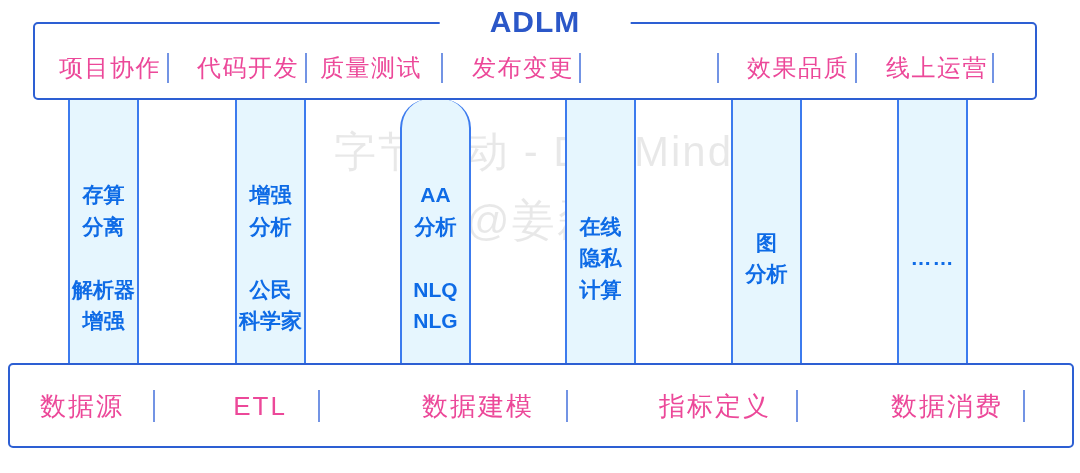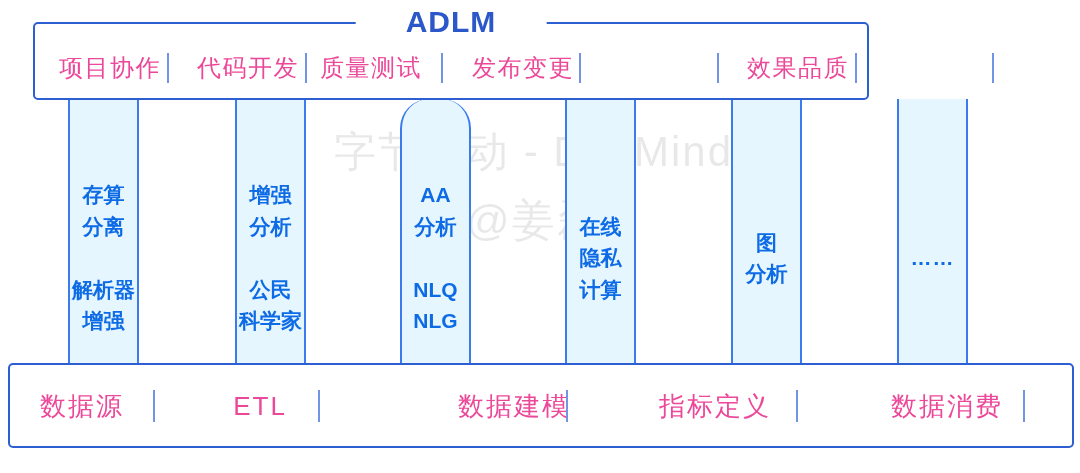--- a/index.html
+++ b/index.html
@@ -55,21 +55,21 @@
 
   
   .box {
     position: absolute;
     z-index: 2;
     background: #ffffff;
     border: 2.5px solid #2d5fd3;
     border-radius: 5px;
     box-sizing: border-box;
   }
-  .top-box    { left: 33px; top: 22px;  width: 836px; height: 78px; }
+  .top-box    { left: 33px; top: 22px;  width: 1004px; height: 78px; }
   .bottom-box { left: 8px;  top: 363px; width: 1066px; height: 85px; }
 
   .legend {
     position: absolute;
     left: 50%;
     transform: translateX(-50%);
     z-index: 3;
     background: #ffffff;
     color: #2b57c8;
     font-weight: bold;
@@ -101,21 +101,21 @@
 
   
   .tc1 { left: 75px; }  .tc2 { left: 213px; } .tc3 { left: 336px; }
   .tc4 { left: 488px; } .tc5 { left: 626px; } .tc6 { left: 763px; }
   .tc7 { left: 902px; }
   .ts1 { left: 133px; } .ts2 { left: 271px; } .ts3 { left: 407px; }
   .ts4 { left: 545px; } .ts5 { left: 683px; } .ts6 { left: 821px; }
   .ts7 { left: 958px; }
 
   
-  .bc1 { left: 72px; }  .bc2 { left: 250px; } .bc3 { left: 504px; }
+  .bc1 { left: 72px; }  .bc2 { left: 250px; } .bc3 { left: 468px; }
   .bc4 { left: 705px; } .bc5 { left: 937px; }
   .bs1 { left: 144px; } .bs2 { left: 309px; } .bs3 { left: 557px; }
   .bs4 { left: 787px; } .bs5 { left: 1014px; }
 </style>
 </head>
 <body>
 
 <div class="stage">
 
   <div class="wm wm1">字节跳动 - DevMind</div>
@@ -156,20 +156,21 @@
     <div class="vsep ts3"></div>
 
     <div class="cell tc4">发布变更</div>
     <div class="vsep ts4"></div>
 
     <div class="vsep ts5"></div>
 
     <div class="cell tc6">效果品质</div>
     <div class="vsep ts6"></div>
 
+    <div class="cell tc7">线上运营</div>
     <div class="vsep ts7"></div>
   </div>
 
   <div class="box bottom-box">
     <div class="cell bc1">数据源</div>
     <div class="vsep bs1"></div>
 
     <div class="cell bc2">ETL</div>
     <div class="vsep bs2"></div>
 

